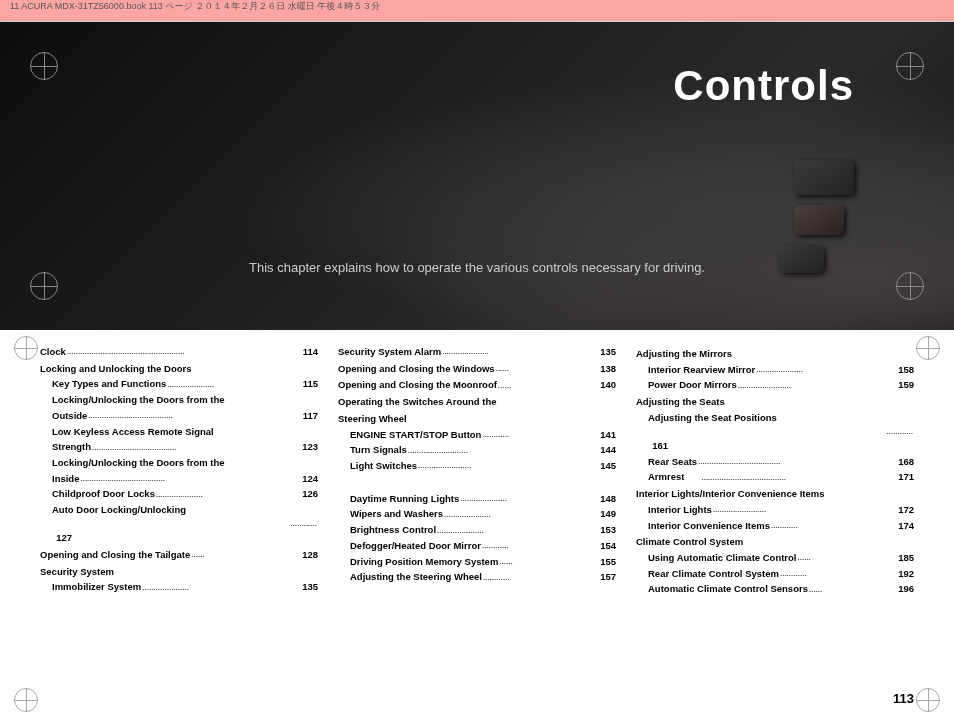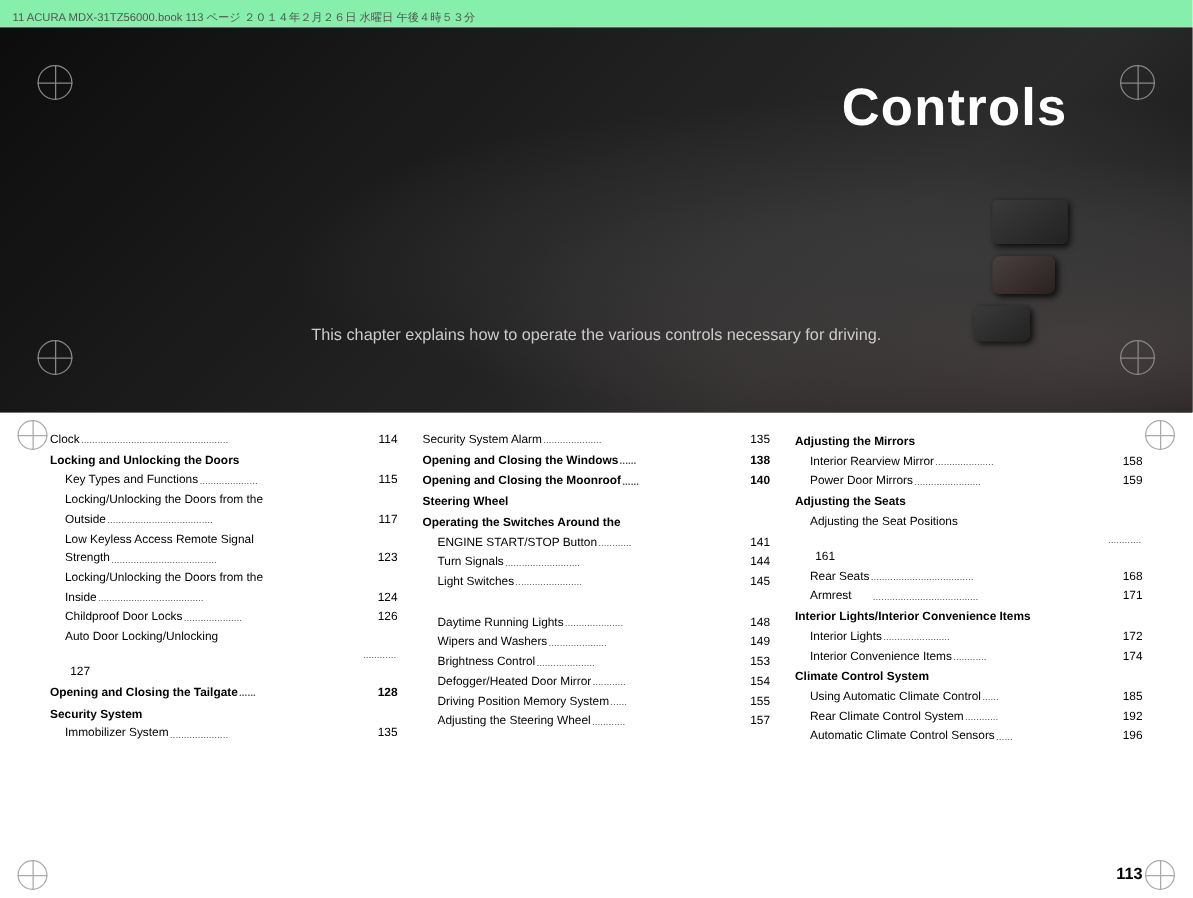--- a/index.html
+++ b/index.html
@@ -17,24 +17,24 @@
       width: 954px;
       height: 718px;
       position: relative;
       background: #fff;
     }
 
     
     .top-strip {
       width: 100%;
       height: 22px;
-      background: #86efac;
+      background: #fca5a5;
       border-bottom: 1px solid #ccc;
       display: flex;
-      align-items: flex-end;
+      align-items: flex-start;
       padding: 0 10px;
     }
 
     .top-strip span {
       font-size: 9px;
       color: #555;
     }
 
     
     .main-area {
@@ -206,20 +206,21 @@
     .toc-section-bold {
       font-weight: bold;
       margin-top: 2px;
     }
 
     .toc-line {
       display: flex;
       align-items: baseline;
       width: 100%;
       margin-bottom: 1px;
+      font-weight: bold;
     }
 
     .toc-line .tl {
       white-space: nowrap;
     }
 
     .toc-line .td {
       flex: 1;
       overflow: hidden;
       font-size: 8px;
@@ -404,24 +405,24 @@
             <span class="tn">138</span>
           </div>
 
           <div class="toc-line toc-section-bold">
             <span class="tl">Opening and Closing the Moonroof</span>
             <span class="td">......</span>
             <span class="tn">140</span>
           </div>
 
           <div class="toc-line toc-section-bold">
+            <span class="tl">Operating the Switches Around the</span>
+          </div>
+          <div class="toc-line toc-section-bold">
             <span class="tl">Steering Wheel</span>
-          </div>
-          <div class="toc-line toc-section-bold">
-            <span class="tl">Operating the Switches Around the</span>
           </div>
 
           <div class="toc-line" style="padding-left:12px;">
             <span class="tl">ENGINE START/STOP Button</span>
             <span class="td">............</span>
             <span class="tn">141</span>
           </div>
 
           <div class="toc-line" style="padding-left:12px;">
             <span class="tl">Turn Signals</span>

